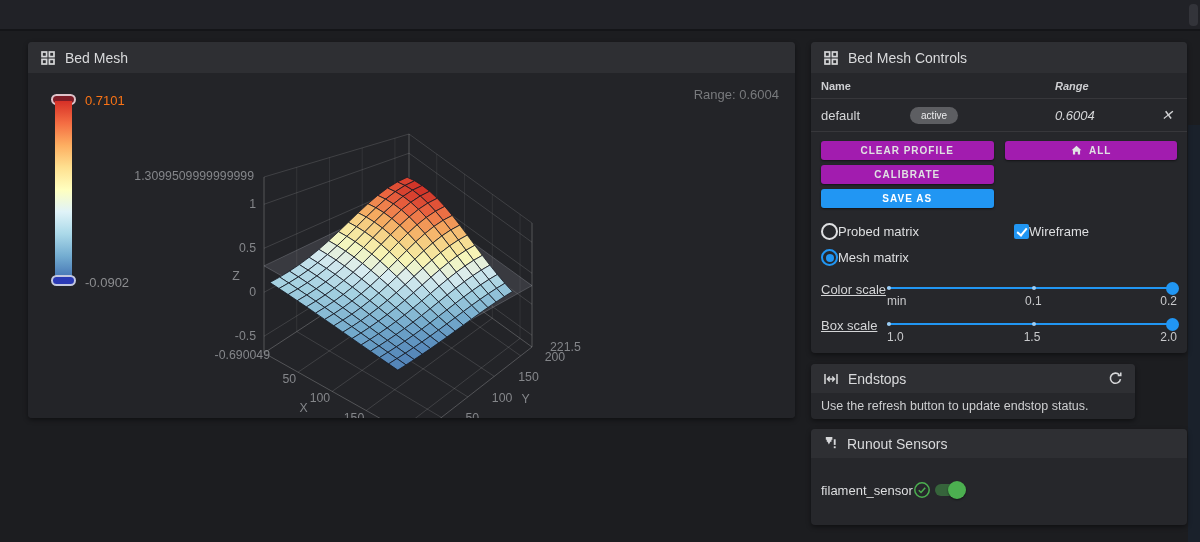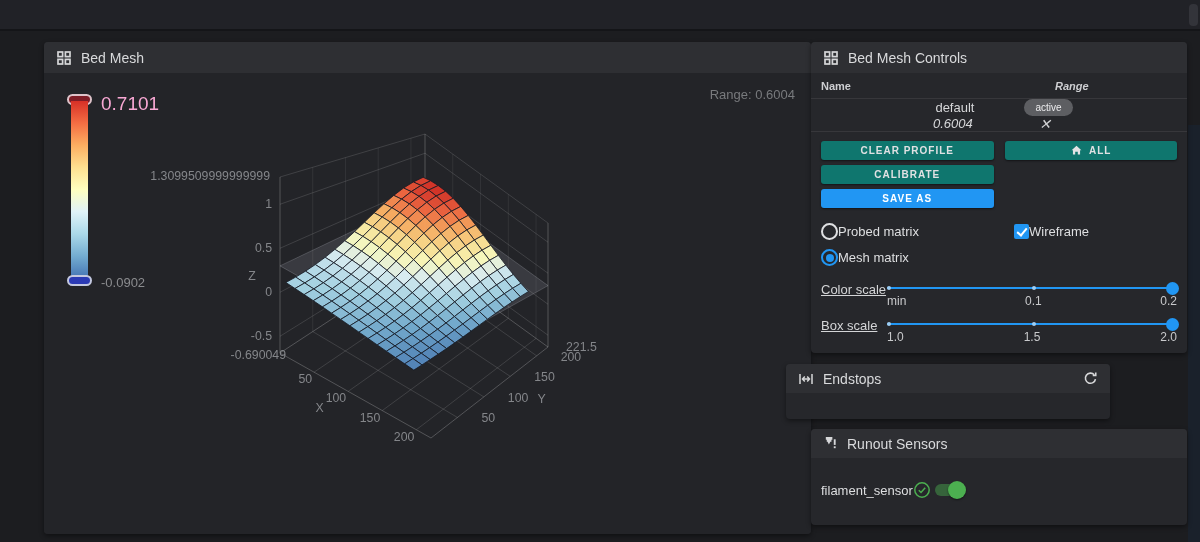--- a/index.html
+++ b/index.html
@@ -14,50 +14,50 @@
     background:#1a212b; }
 
   .card { position:absolute; background:#26272b; border-radius:4px;
     box-shadow:0 2px 5px rgba(0,0,0,.45); }
   .card-header { height:31px; background:#2e2f33; border-radius:4px 4px 0 0;
     display:flex; align-items:center; padding:0 12px; gap:9px;
     color:#d9dadc; font-size:14px; }
   .card-header svg { flex:none; }
 
   
-  #bed-mesh-card { left:44px; top:42px; width:767px; height:492px; }
+  #bed-mesh-card { left:28px; top:42px; width:767px; height:376px; }
   #plot-body { position:absolute; left:0; top:31px; right:0; bottom:0;
     background:#232428; border-radius:0 0 4px 4px; overflow:hidden; }
   #range-label { position:absolute; right:16px; top:14px; color:#787a7d; font-size:13px; }
   #plot-svg { position:absolute; left:0; top:0; }
 
   #colorbar { position:absolute; left:13px; top:20px; width:110px; }
   #cb-cap-top { position:absolute; left:10px; top:1px; width:25px; height:11px;
     border-radius:6px; border:2px solid #ddc2c9; }
   #cb-bar { position:absolute; left:14px; top:8px; width:17px; height:177px; }
   #cb-cap-bot { position:absolute; left:10px; top:182px; width:25px; height:11px;
     border-radius:6px; border:2px solid #c3c8e0; }
-  #cb-max { position:absolute; left:44px; top:0; color:#f9a8d4; font-size:19px; }
+  #cb-max { position:absolute; left:44px; top:0; color:#f97316; font-size:13px; }
   #cb-min { position:absolute; left:44px; top:182px; color:#8b8c8f; font-size:13px; }
 
   
   #controls-card { left:811px; top:42px; width:376px; height:311px; }
   .t-head { display:flex; align-items:center; height:26px;
     border-bottom:1px solid rgba(255,255,255,.08); color:#cdced1;
     font-size:11px; font-weight:bold; }
   .t-row { display:flex; align-items:center; height:33px;
-    border-bottom:1px solid rgba(255,255,255,.08); color:#d6d7d9; font-size:13px;flex-direction:column; }
+    border-bottom:1px solid rgba(255,255,255,.08); color:#d6d7d9; font-size:13px; }
   .c-name { flex:1; padding-left:10px; display:flex; align-items:center; }
   .c-range { width:132px; position:relative; display:flex; align-items:center;font-style:italic; }
   .chip { margin-left:50px; background:#5d5e62; color:#ececee; font-size:10px;
     padding:3px 11px; border-radius:9px; }
   .close-x { position:absolute; right:14px; color:#d2d3d5; font-size:14px; cursor:pointer; }
 
   #btn-grid { display:grid; grid-template-columns:1fr 1fr; gap:5px 11px; padding:9px 10px 0; }
-  .btn { height:19px; border:none; border-radius:3px; background:#0f766e; color:#e0e1e3;
+  .btn { height:19px; border:none; border-radius:3px; background:#a21caf; color:#e0e1e3;
     font-family:inherit; font-size:10px; font-weight:bold; letter-spacing:1px;
     box-shadow:0 1px 2px rgba(0,0,0,.5); display:flex; align-items:center;
     justify-content:center; gap:6px; cursor:pointer; }
   .btn.primary { background:#2196f3; color:#fff; }
 
   #opt-grid { display:grid; grid-template-columns:193px 1fr; row-gap:5px; padding:13px 10px 0; }
   .opt { display:flex; align-items:center; height:21px; color:#dedfe1; font-size:13px; }
   .radio { width:17px; height:17px; border-radius:50%; border:2px solid #dfe0e2;
     position:relative; flex:none; }
   .radio.on { border-color:#2196f3; }
@@ -73,21 +73,21 @@
   .slider-row .s-label { width:66px; color:#d4d5d7; font-size:13px; padding-top:1px;text-decoration:underline; }
   .s-track { flex:1; position:relative; height:29px; }
   .s-line { position:absolute; left:0; right:0; top:6px; height:2px; background:#2196f3; }
   .s-dot { position:absolute; width:4px; height:4px; border-radius:50%;
     background:#9ecdf3; top:5px; }
   .s-thumb { position:absolute; right:-2px; top:1px; width:13px; height:13px;
     border-radius:50%; background:#2196f3; }
   .s-ticks { position:absolute; left:0; right:0; top:13px; display:flex;
     justify-content:space-between; color:#c9cacc; font-size:12px; }
 
-  #endstops-card { left:786px; top:364px; width:324px; height:55px; }
+  #endstops-card { left:811px; top:364px; width:324px; height:55px; }
   #endstops-card .card-header { height:29px; }
   .hint { padding:6px 10px; color:#cdced0; font-size:12.5px; }
   .refresh-btn { margin-left:auto; cursor:pointer; display:flex; }
 
   #runout-card { left:811px; top:429px; width:376px; height:96px; }
   #runout-card .card-header { height:29px; }
   .sensor-row { display:flex; align-items:center; gap:0; padding:23px 10px 0;
     color:#dedfe1; font-size:13px; }
   .toggle { position:relative; width:28px; height:12px; margin-left:4px; }
   .toggle .tg-track { position:absolute; inset:0; border-radius:6px;
@@ -471,20 +471,21 @@
       <path d="M2 3v10M14 3v10M4.5 8h7M6.8 5.6 4.5 8l2.3 2.4M9.2 5.6 11.5 8l-2.3 2.4"></path>
     </svg>
     <span>Endstops</span>
     <span class="refresh-btn">
       <svg width="15" height="15" viewBox="0 0 16 16" fill="none" stroke="#d6d7d9" stroke-width="1.7">
         <path d="M13.3 8.6A5.4 5.4 0 1 1 12 4.1"></path>
           <path d="M13.6 1.6v3.2h-3.2"></path>
       </svg>
     </span>
   </div>
+  <div class="hint">Use the refresh button to update endstop status.</div>
 </div>
 
 <div class="card" id="runout-card">
   <div class="card-header">
     <svg width="15" height="15" viewBox="0 0 16 16" fill="#d6d7d9">
       <path d="M3 1h7v3H9v2H7.8L6.3 9 4.8 6H4V4H3z"></path>
       <rect x="11.5" y="3.5" width="2" height="6"></rect>
         <rect x="11.5" y="11" width="2" height="2"></rect>
     </svg>
     <span>Runout Sensors</span>

